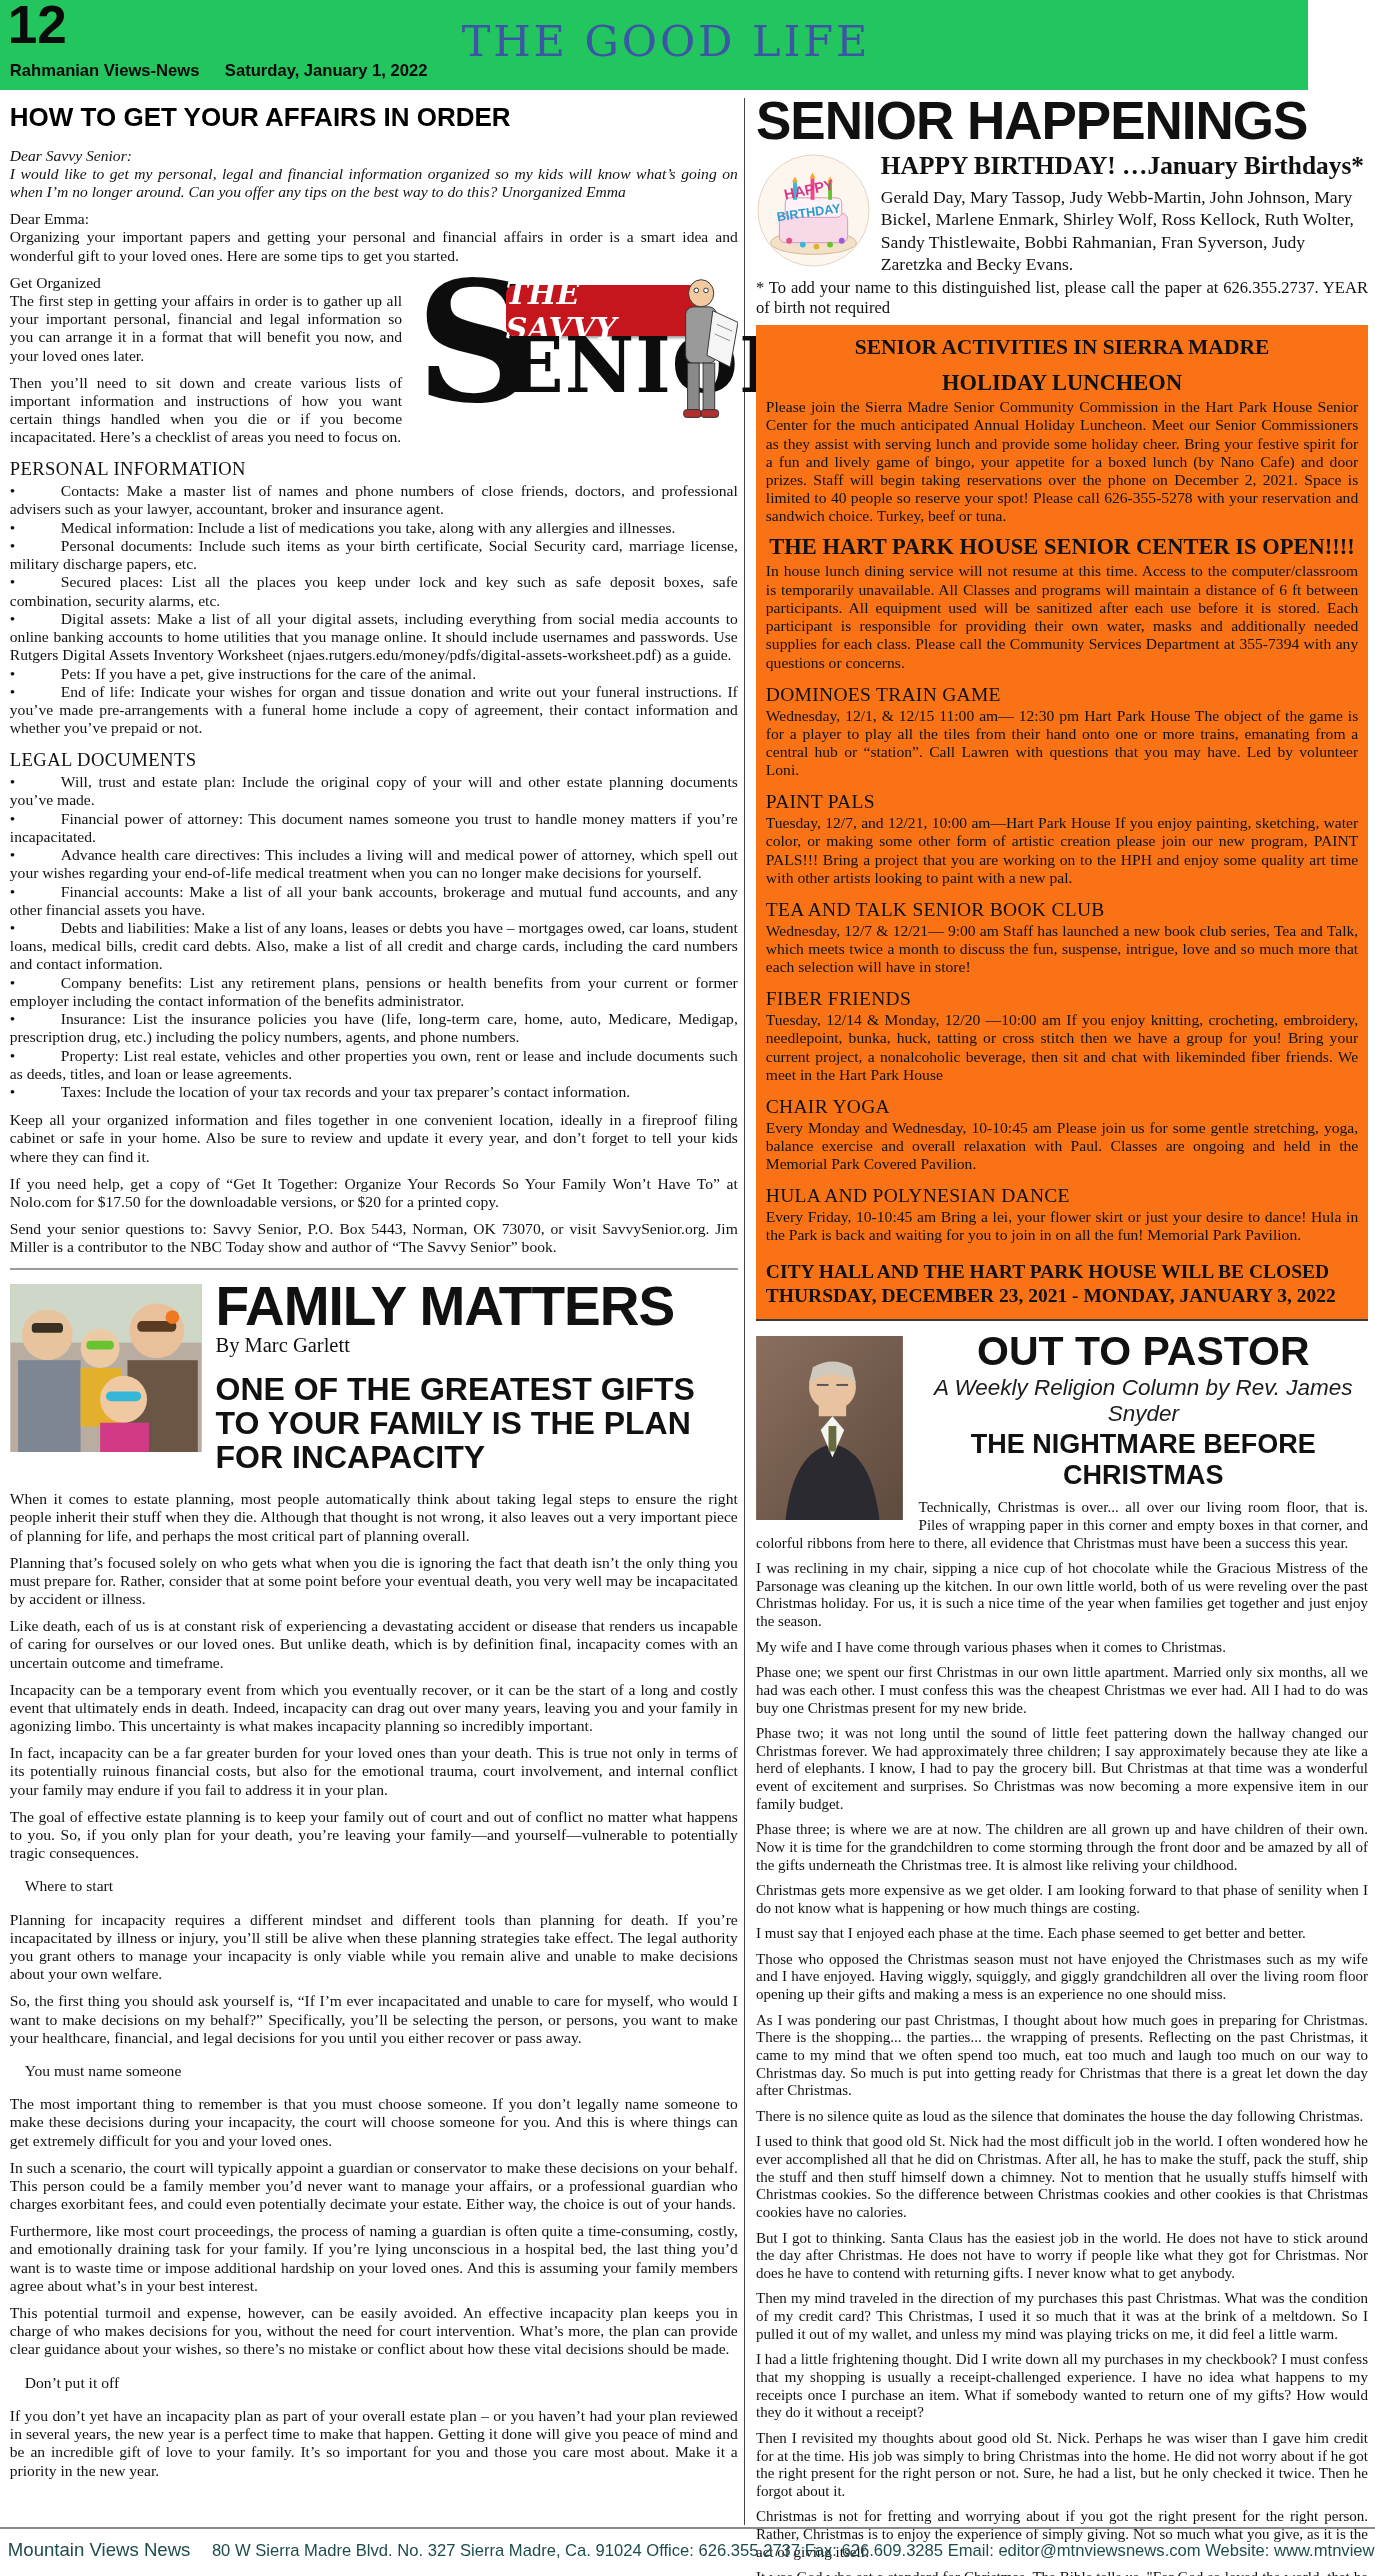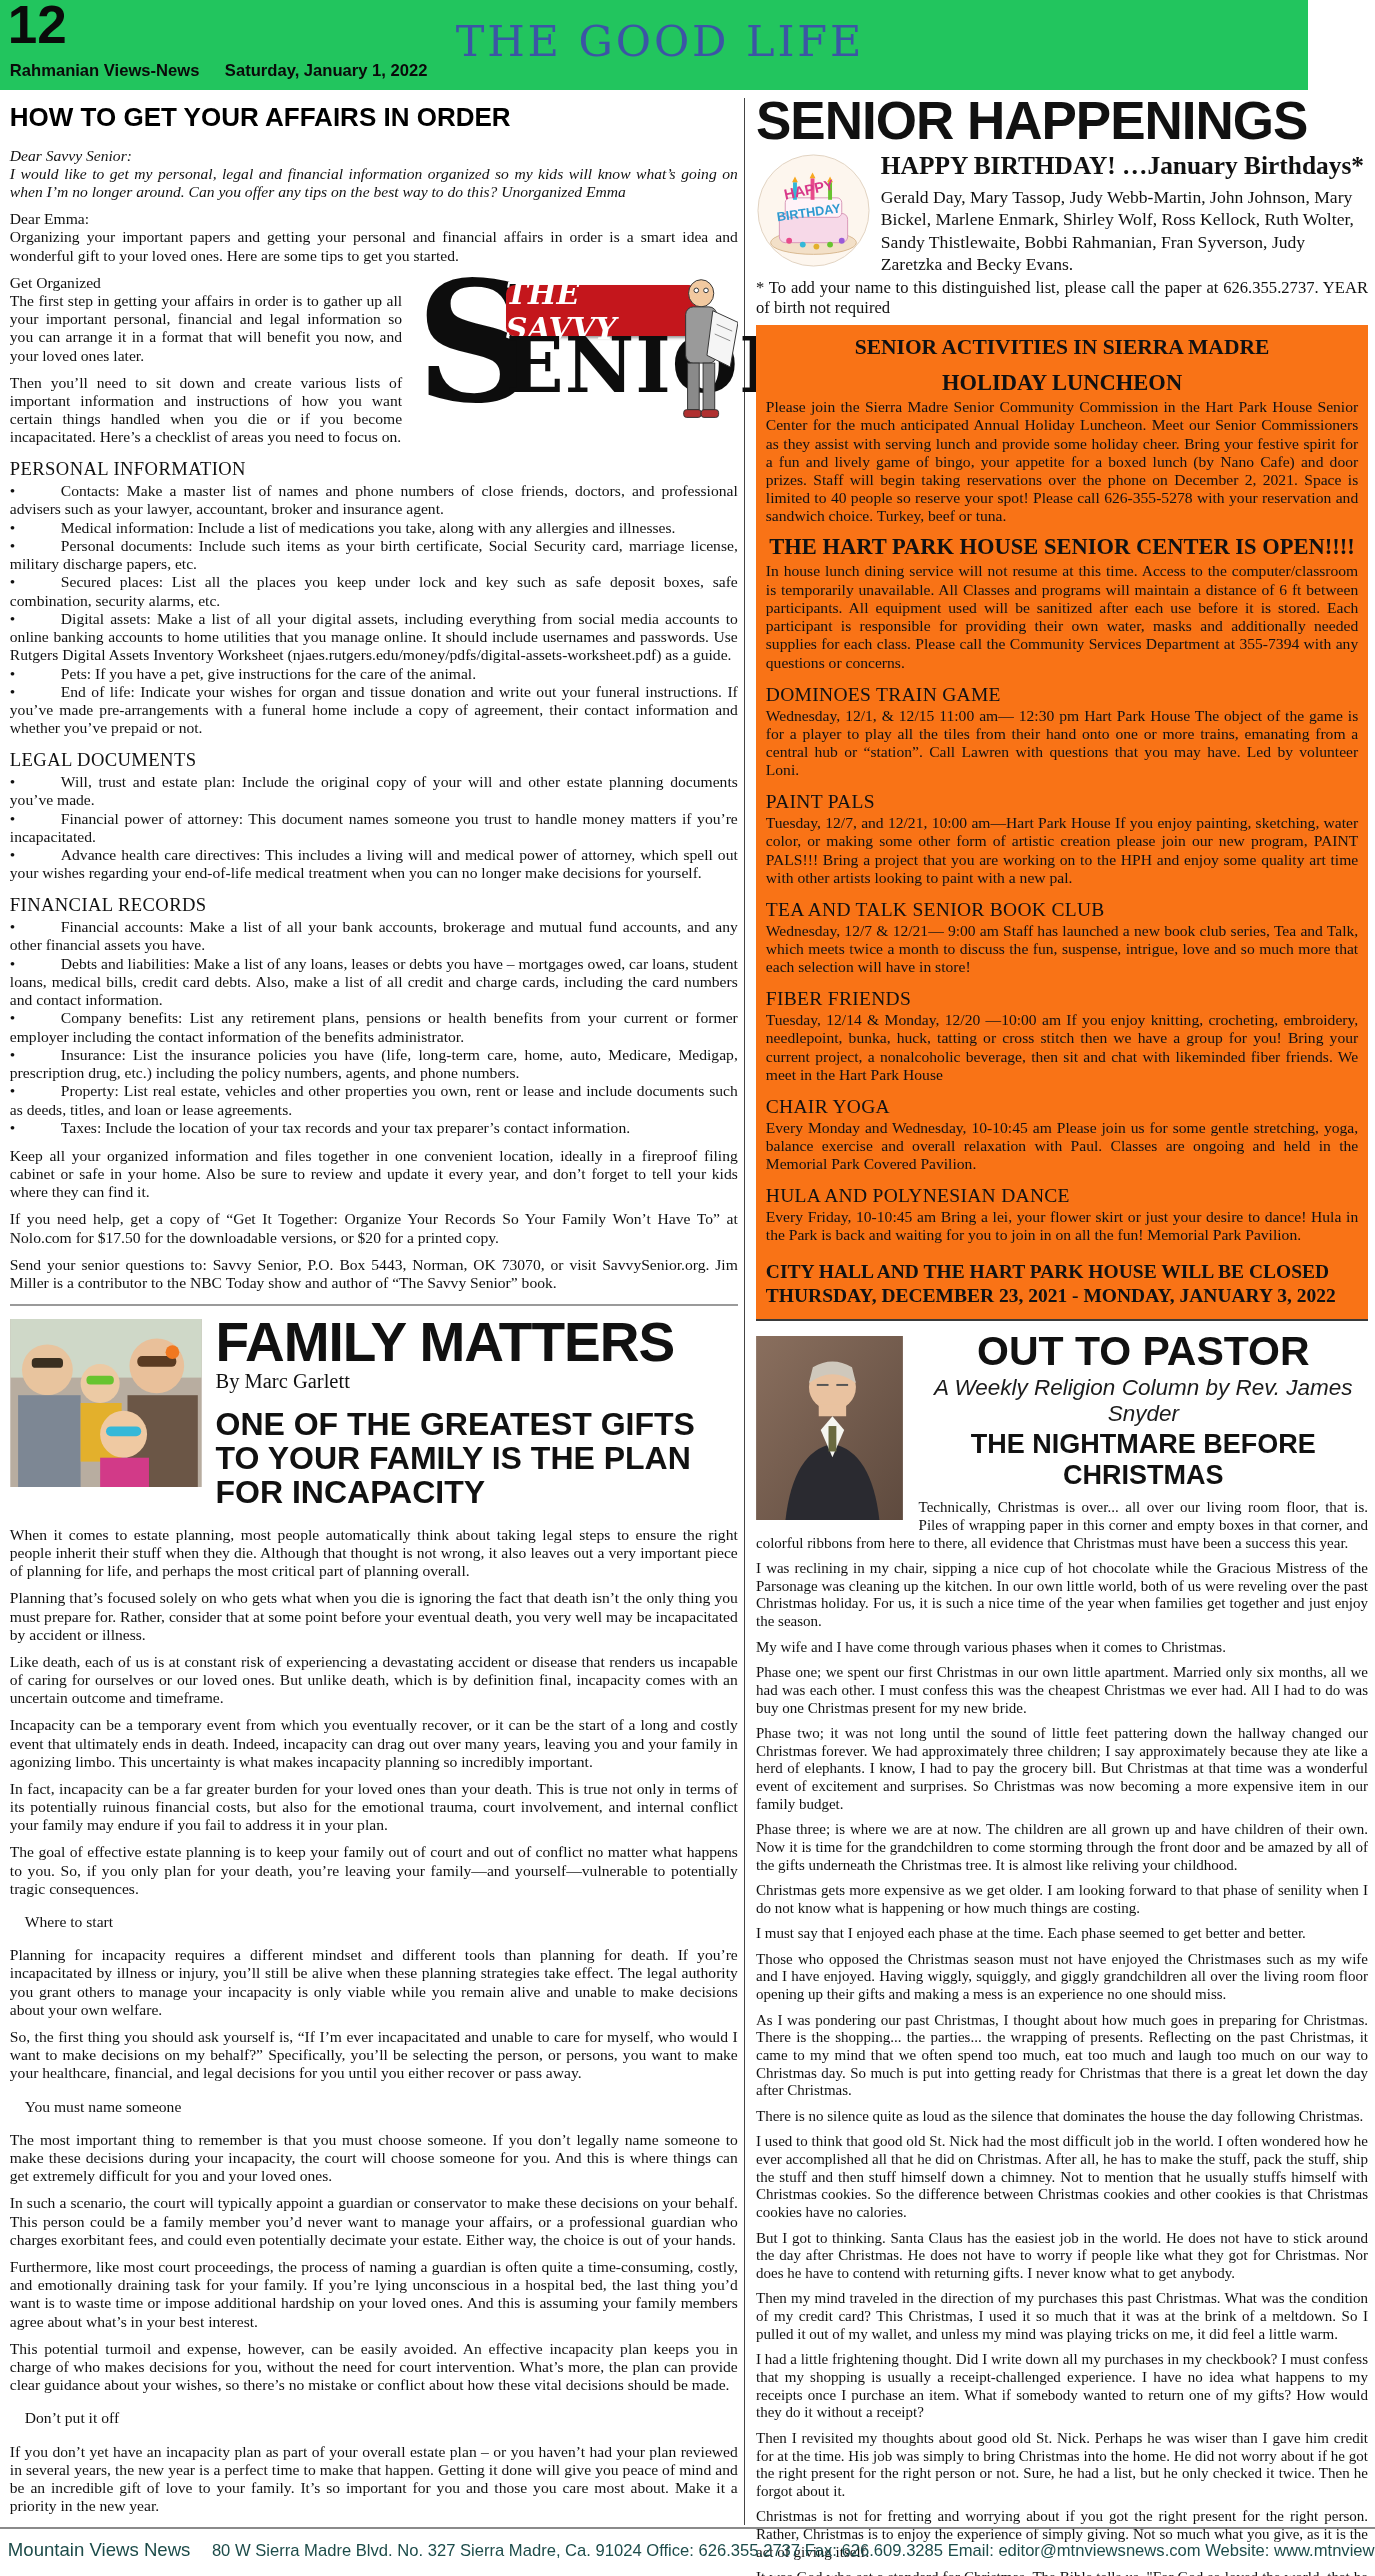--- a/index.html
+++ b/index.html
@@ -5,21 +5,21 @@
   html,body{margin:0;padding:0;background:#e8e8e8;}
   .page{position:relative;width:1376px;height:2576px;background:#ffffff;overflow:hidden;
         font-family:"Liberation Serif",serif;color:#111;}
   
   .hdr{position:absolute;left:0;top:0;width:1308px;height:90px;background:#22c55e;}
   .pagenum{position:absolute;left:7.8px;top:-5.9px;font-family:"Liberation Sans",sans-serif;
            font-weight:bold;font-size:53px;color:#0a0a0a;}
   .mast{position:absolute;left:9.8px;top:61px;font-family:"Liberation Sans",sans-serif;
         font-weight:bold;font-size:16.6px;color:#0a0a0a;}
   .mast span{margin-right:25.4px;}
-  .goodlife{position:absolute;left:6px;top:15.6px;width:100%;text-align:center;
+  .goodlife{position:absolute;left:12px;top:15.6px;width:100%;text-align:center;
             font-family:"DejaVu Serif",serif;font-size:43px;color:#3c55a5;letter-spacing:2.9px;}
   
   .colL{position:absolute;left:9.8px;top:98px;width:728px;}
   .colR{position:absolute;left:756px;top:94px;width:612px;}
   .vrule{position:absolute;left:744px;top:98px;height:2427px;width:1px;background:#444;}
   
   .bt{font-size:15.6px;line-height:1.17;text-align:justify;margin:0 0 8.8px 0;}
   .subhead:empty{display:none;}
   .subhead{font-size:15.6px;line-height:1.17;margin:15px;}
   
@@ -142,21 +142,20 @@
         </div>
 
       <div class="sec-head">LEGAL DOCUMENTS</div>
       <div>
 
       <div class="bullet">Will, trust and estate plan: Include the original copy of your will and other estate planning documents you’ve made.</div>
           <div class="bullet">Financial power of attorney: This document names someone you trust to handle money matters if you’re incapacitated.</div>
           <div class="bullet">Advance health care directives: This includes a living will and medical power of attorney, which spell out your wishes regarding your end-of-life medical treatment when you can no longer make decisions for yourself.</div>
         </div>
 
-      <div class="sec-head">FINANCIAL RECORDS</div>
       <div>
 
       <div class="bullet">Financial accounts: Make a list of all your bank accounts, brokerage and mutual fund accounts, and any other financial assets you have.</div>
           <div class="bullet">Debts and liabilities: Make a list of any loans, leases or debts you have – mortgages owed, car loans, student loans, medical bills, credit card debts. Also, make a list of all credit and charge cards, including the card numbers and contact information.</div>
           <div class="bullet">Company benefits: List any retirement plans, pensions or health benefits from your current or former employer including the contact information of the benefits administrator.</div>
           <div class="bullet">Insurance: List the insurance policies you have (life, long-term care, home, auto, Medicare, Medigap, prescription drug, etc.) including the policy numbers, agents, and phone numbers.</div>
           <div class="bullet">Property: List real estate, vehicles and other properties you own, rent or lease and include documents such as deeds, titles, and loan or lease agreements.</div>
           <div class="bullet">Taxes: Include the location of your tax records and your tax preparer’s contact information.</div>
         </div>
 

